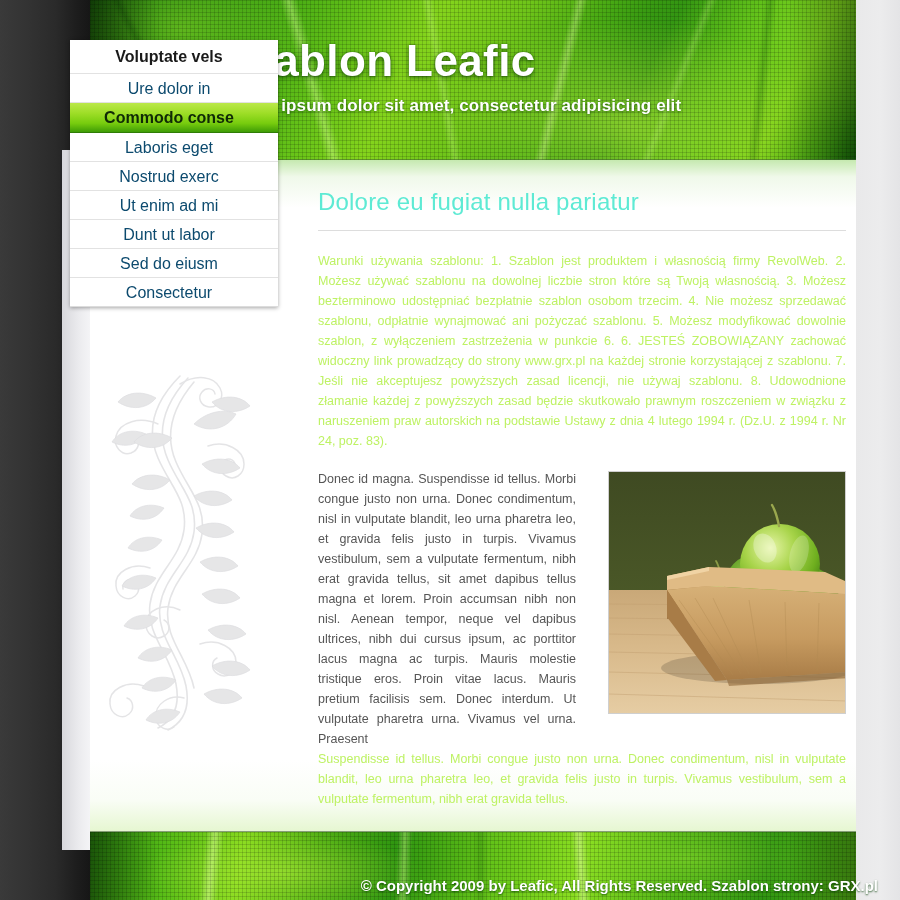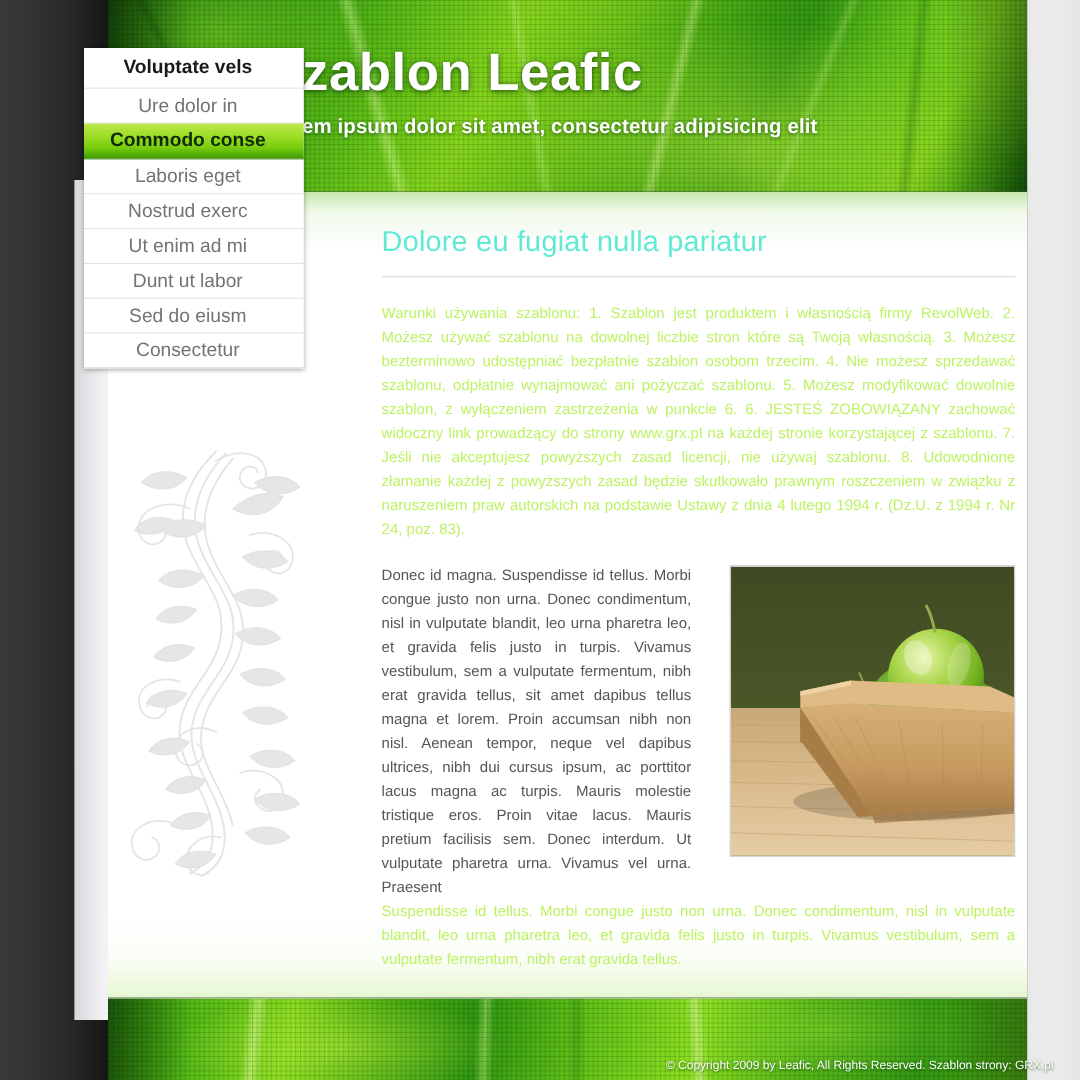--- a/index.html
+++ b/index.html
@@ -100,31 +100,31 @@
     position: absolute; left: 90px; top: 160px; width: 766px; height: 48px;
     background: linear-gradient(to bottom, rgba(150,215,110,.55) 0%, rgba(205,235,185,.30) 35%, rgba(255,255,255,0) 100%);
   }
   .header-rule {
     position: absolute; left: 90px; top: 159px; width: 766px; height: 1px;
     background: rgba(60,90,50,.5);
   }
 
   
   .nav {
-    position: absolute; left: 70px; top: 40px; width: 183px;
+    position: absolute; left: 70px; top: 40px; width: 208px;
     z-index: 20;
     background: #ffffff;
     box-shadow: 0 1px 4px rgba(0,0,0,.35);
   }
   .nav-item {
     display: block; width: 100%;
     height: 29px; line-height: 29px;
     text-align: center;
     font-size: 16px;
-    color: #737373;
+    color: #0c4a6e;
     background: #ffffff;
     border-bottom: 1px solid #e2e2e2;
     cursor: pointer;
     white-space: nowrap;
     padding-right: 10px;
   }
   .nav-item.first {
     color: #1a1a1a; font-weight: bold;
     height: 34px; line-height: 34px;
   }
@@ -216,21 +216,21 @@
       linear-gradient(92deg, rgba(255,255,255,0) 40%, rgba(210,250,140,.42) 41%, rgba(255,255,255,0) 42%),
       linear-gradient(86deg, rgba(255,255,255,0) 63%, rgba(235,255,180,.45) 64%, rgba(255,255,255,0) 65%),
       linear-gradient(90deg, rgba(0,0,0,0) 50%, rgba(15,85,8,.2) 51%, rgba(0,0,0,0) 52%);
   }
   .footer-rule {
     position: absolute; left: 90px; top: 831px; width: 766px; height: 1px;
     background: rgba(55,85,45,.55); z-index: 9;
   }
   .copyright {
     position: absolute; right: 22px; bottom: 6px;
-    font-size: 10px; font-weight: normal; color: #ffffff;
+    font-size: 15px; font-weight: bold; color: #ffffff;
     text-shadow: 0 1px 2px rgba(0,60,0,.75);
     z-index: 12;
     white-space: nowrap;
   }
 </style>
 </head>
 <body>
 
 <div id="page">
 

